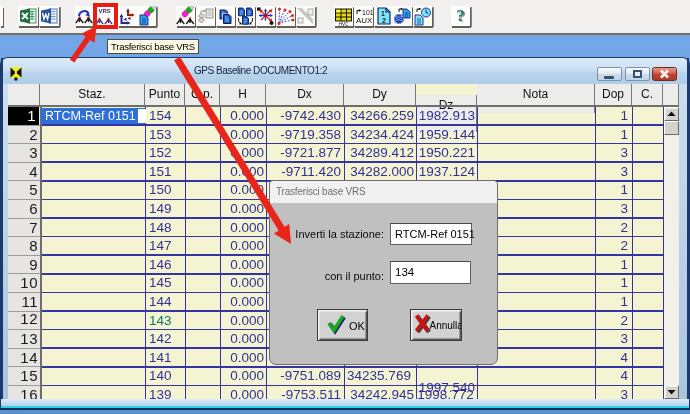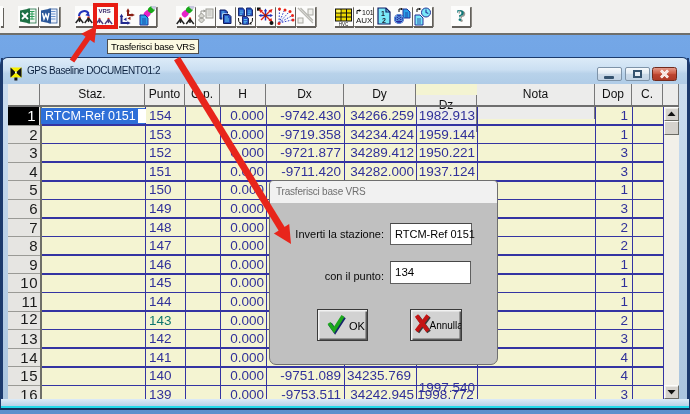--- a/index.html
+++ b/index.html
@@ -218,42 +218,42 @@
 <div class="" style="left:0px;top:57px;width:690px;height:352px;background:#1b3a6b;border-radius:8px 8px 0 0;"></div>
 <div class="" style="left:1px;top:58px;width:688px;height:351px;background:linear-gradient(#cfe0f1,#a9c4de);border-radius:7px 7px 0 0;"></div>
 <div class="" style="left:2px;top:58px;width:686px;height:26px;background:linear-gradient(#dcebf8,#cbdff2 45%,#b8d2ea 60%,#b0cce7);border-radius:7px 7px 0 0;"></div>
 <div style="left:10px;top:67px;width:13px;height:14px;"><svg width="13" height="14" viewBox="0 0 13 14">
       <rect x="0.5" y="0.5" width="11" height="10" fill="#f8ef00"></rect>
       <path d="M0.5 0.5 L5.9 5.4 L0.5 10.5 Z" fill="#111"></path>
       <path d="M11.5 0.5 L5.9 5.4 L11.5 10.5 Z" fill="#111"></path>
       <rect x="4.4" y="10.5" width="3" height="3" fill="#111"></rect>
       <circle cx="5.9" cy="5.4" r="0.9" fill="#fff"></circle>
     </svg></div>
-<div style="position:absolute;left:27px;top:58px;width:300px;height:32px;line-height:26px;font-size:10px;letter-spacing:-0.45px;color:#0c2240;">GPS Baseline DOCUMENTO1:2</div>
+<div style="position:absolute;left:27px;top:58px;width:300px;height:32px;line-height:26px;font-size:10px;letter-spacing:-0.45px;color:#0c2240;text-align:right;">GPS Baseline DOCUMENTO1:2</div>
 <div class="" style="left:597px;top:67px;width:25px;height:14px;background:linear-gradient(#f7fafc,#e3ecf4 45%,#ccdbe9 50%,#c3d4e5);border:1px solid #7e93a8;border-radius:2px;"></div>
 <div class="" style="left:604px;top:76px;width:10px;height:3px;background:#35536f;border-radius:1px;"></div>
 <div class="" style="left:625px;top:67px;width:25px;height:14px;background:linear-gradient(#f7fafc,#e3ecf4 45%,#ccdbe9 50%,#c3d4e5);border:1px solid #7e93a8;border-radius:2px;"></div>
 <div class="" style="left:633px;top:70px;width:9px;height:8px;border:2px solid #35536f;background:#e8eef5;"></div>
 <div class="" style="left:652px;top:67px;width:25px;height:14px;background:linear-gradient(#e49a8a,#cf5e47 45%,#bc4430 55%,#ad3a26);border:1px solid #712a1c;border-radius:2.5px;"></div>
 <div style="left:652px;top:67px;width:25px;height:14px;"><svg width="25" height="14" viewBox="0 0 25 14">
       <path d="M9 3.5 L16 10.5 M16 3.5 L9 10.5" stroke="#fff" stroke-width="2.6"></path>
       <path d="M9 3.5 L16 10.5 M16 3.5 L9 10.5" stroke="#f6e2dc" stroke-width="1.2"></path>
     </svg></div>
 <div class="" style="left:0.5px;top:58px;width:2px;height:341px;background:#1c3a6e;z-index:4;"></div>
 <div class="" style="left:687px;top:58px;width:2.2px;height:341px;background:#1c3a6e;z-index:4;"></div>
 <div class="" style="left:8px;top:84px;width:671px;height:315px;background:#f4f4d2;border-left:1px solid #fdfdfd;"></div>
 <div class="hdrcell" style="left:8px;top:84px;width:32px;height:21px;line-height:20px;"></div>
 <div class="hdrcell" style="left:40px;top:84px;width:105px;height:21px;line-height:20px;">Staz.</div>
 <div class="hdrcell" style="left:145px;top:84px;width:40px;height:21px;line-height:20px;">Punto</div>
 <div class="hdrcell" style="left:185px;top:84px;width:35px;height:21px;line-height:20px;">C.p.</div>
 <div class="hdrcell" style="left:220px;top:84px;width:46px;height:21px;line-height:20px;">H</div>
 <div class="hdrcell" style="left:266px;top:84px;width:78px;height:21px;line-height:20px;">Dx</div>
 <div class="hdrcell" style="left:344px;top:84px;width:72px;height:21px;line-height:20px;">Dy</div>
 <div class="hdrcell" style="left:416px;top:95px;width:61px;height:37px;line-height:20px;">Dz</div>
-<div class="hdrcell" style="left:477px;top:84px;width:118px;height:35px;line-height:20px;">Nota</div>
+<div class="hdrcell" style="left:477px;top:84px;width:118px;height:29px;line-height:20px;">Nota</div>
 <div class="hdrcell" style="left:595px;top:84px;width:37px;height:21px;line-height:20px;">Dop</div>
 <div class="hdrcell" style="left:632px;top:84px;width:31px;height:21px;line-height:20px;">C.</div>
 <div class="hdrcell" style="left:663px;top:84px;width:16px;height:21px;"></div>
 <div class="" style="left:8px;top:105px;width:671px;height:2px;background:#6e6e6e;z-index:3;"></div>
 <div class="" style="left:8px;top:107px;width:32px;height:292px;background:#e6e5e2;"></div>
 <div class="" style="left:8px;top:107.0px;width:31px;height:17.6px;background:#000;color:#fff;font-size:15px;letter-spacing:0.5px;text-align:right;padding-right:3px;line-height:17.6px;">1</div>
 <div class="" style="left:8px;top:124.6px;width:32px;height:1px;background:#9a9a96;"></div>
 <div class="" style="left:41px;top:107.5px;width:104px;height:16.6px;background:#2e6fd8;color:#fff;font-size:12.5px;line-height:16.6px;padding-left:4px;white-space:nowrap;z-index:2;">RTCM-Ref 0151</div>
 <div class="" style="left:138px;top:108.5px;width:8px;height:14.600000000000001px;background:#fff;z-index:3;"></div>
 <div style="position:absolute;left:146px;top:107.0px;width:36px;height:18.6px;line-height:18.6px;font-size:13.5px;color:#30309a;padding-left:3px;">154</div>

